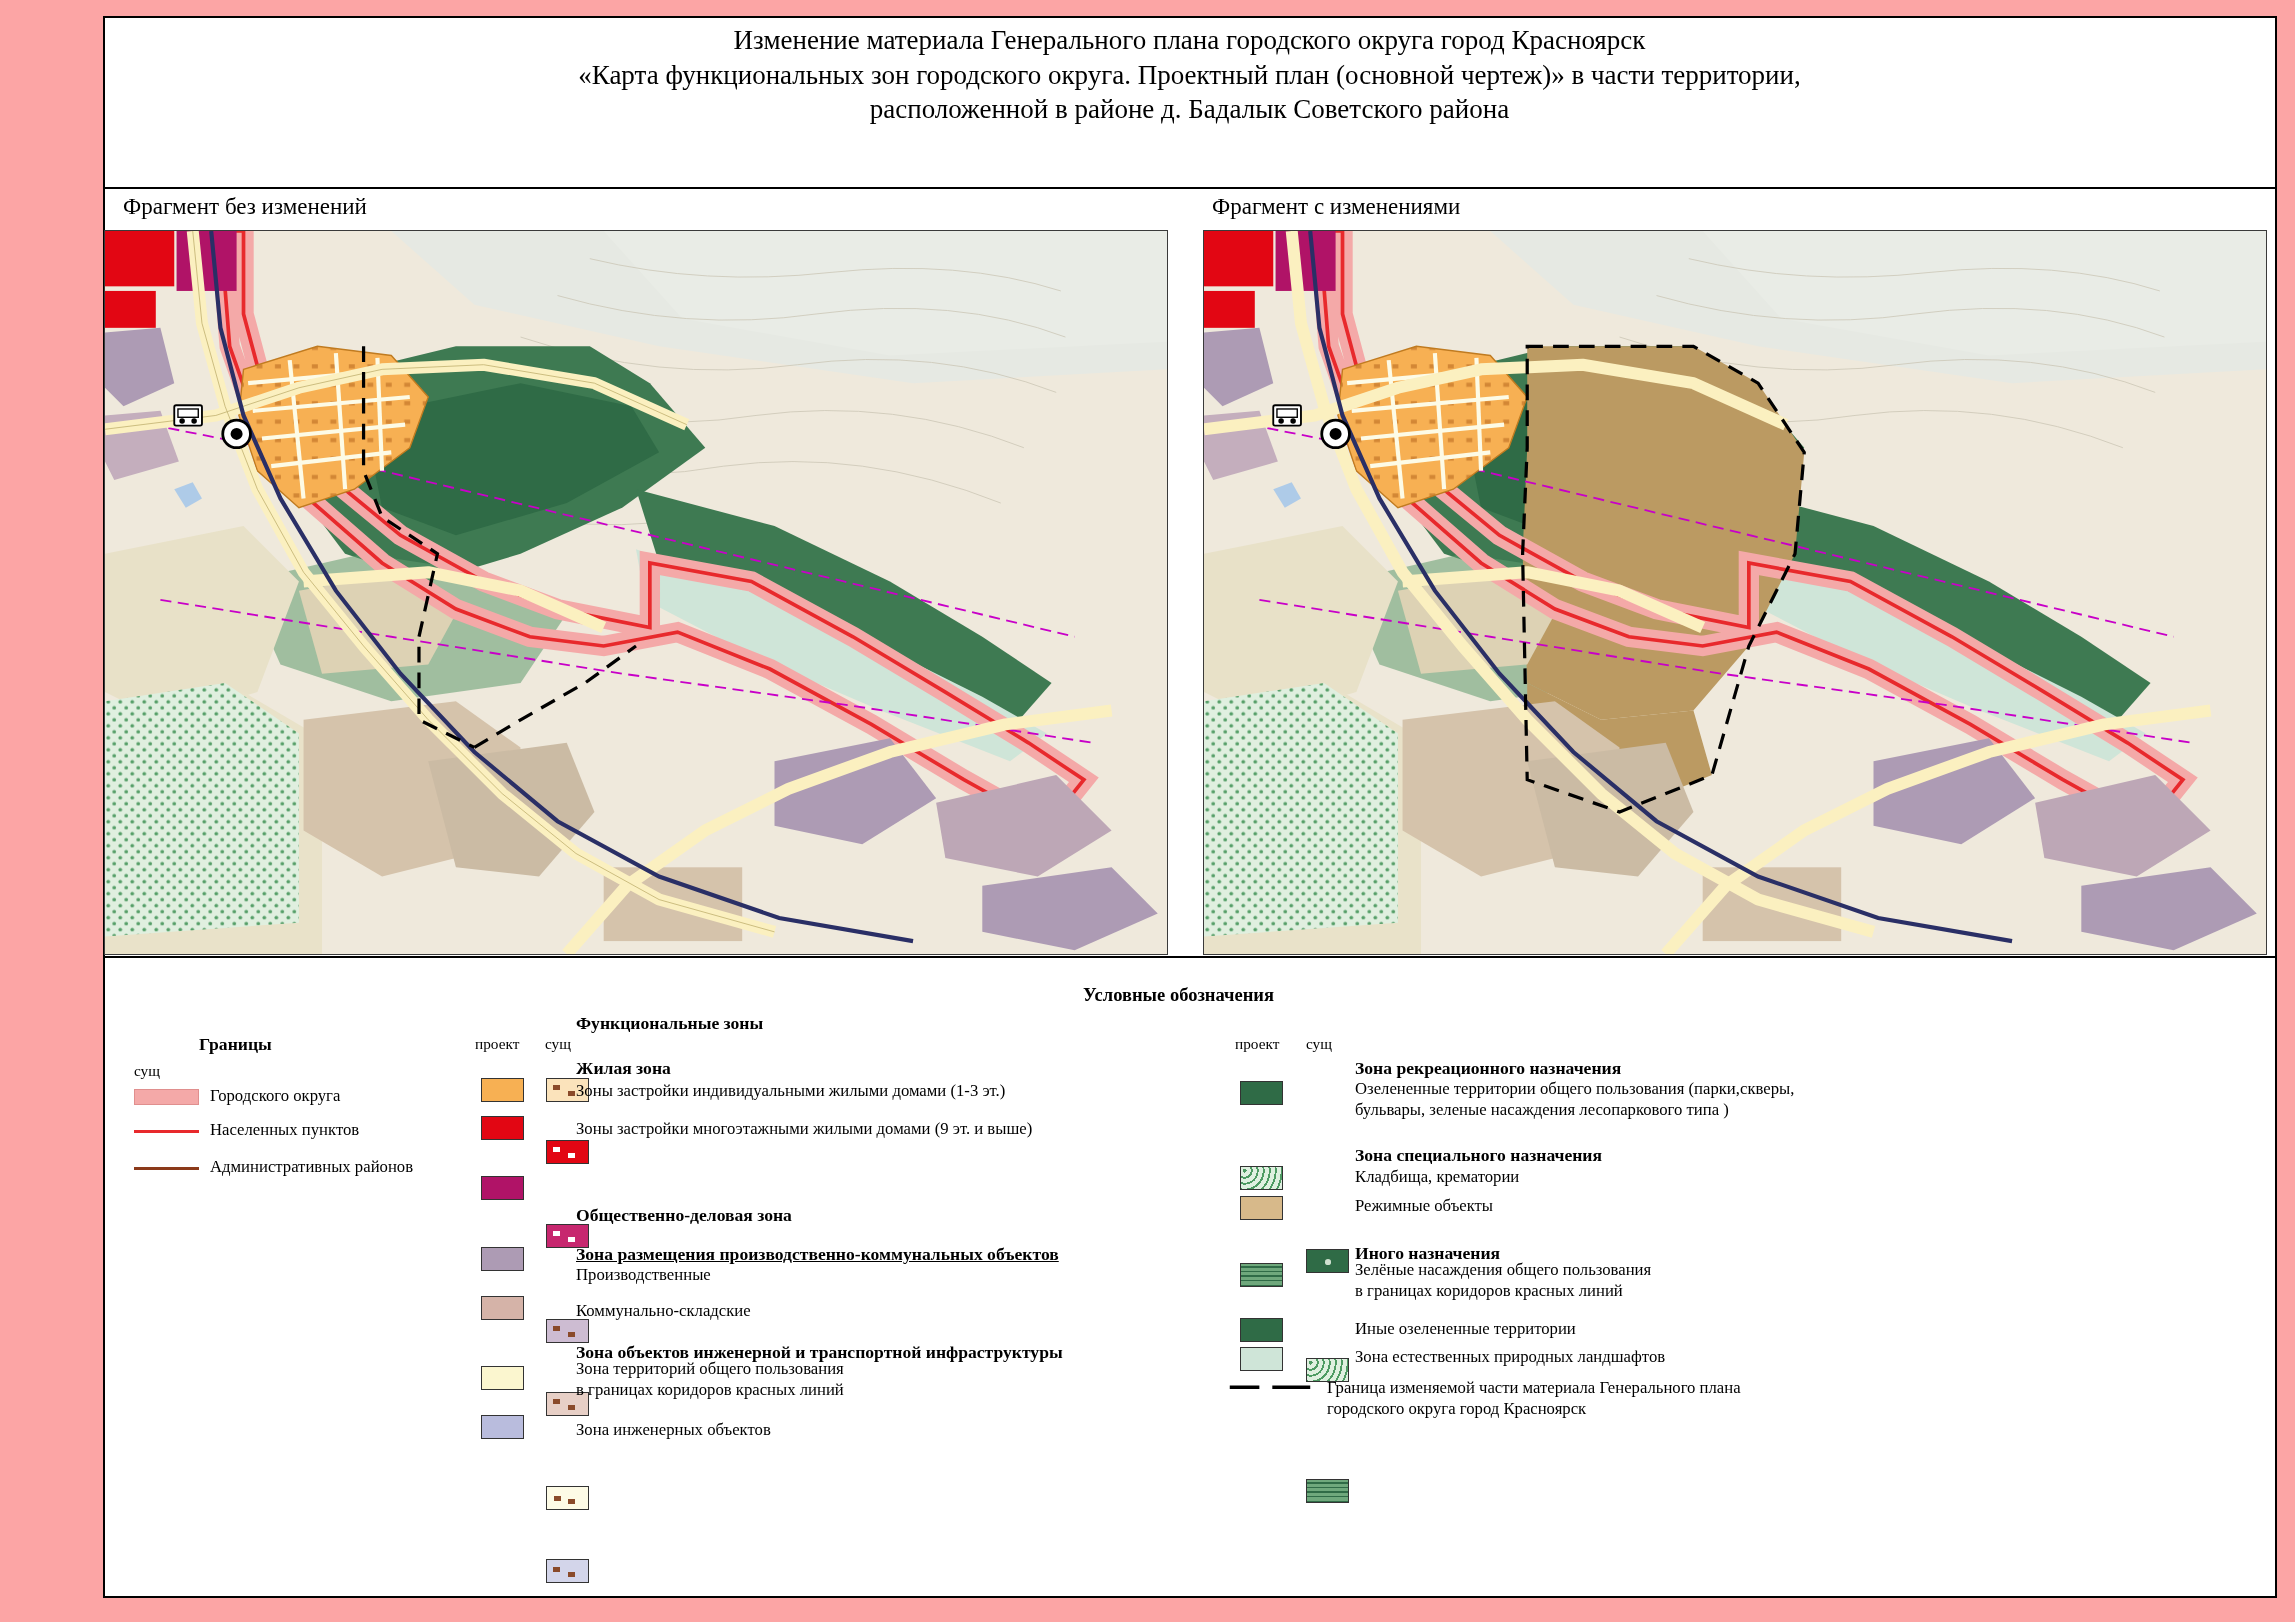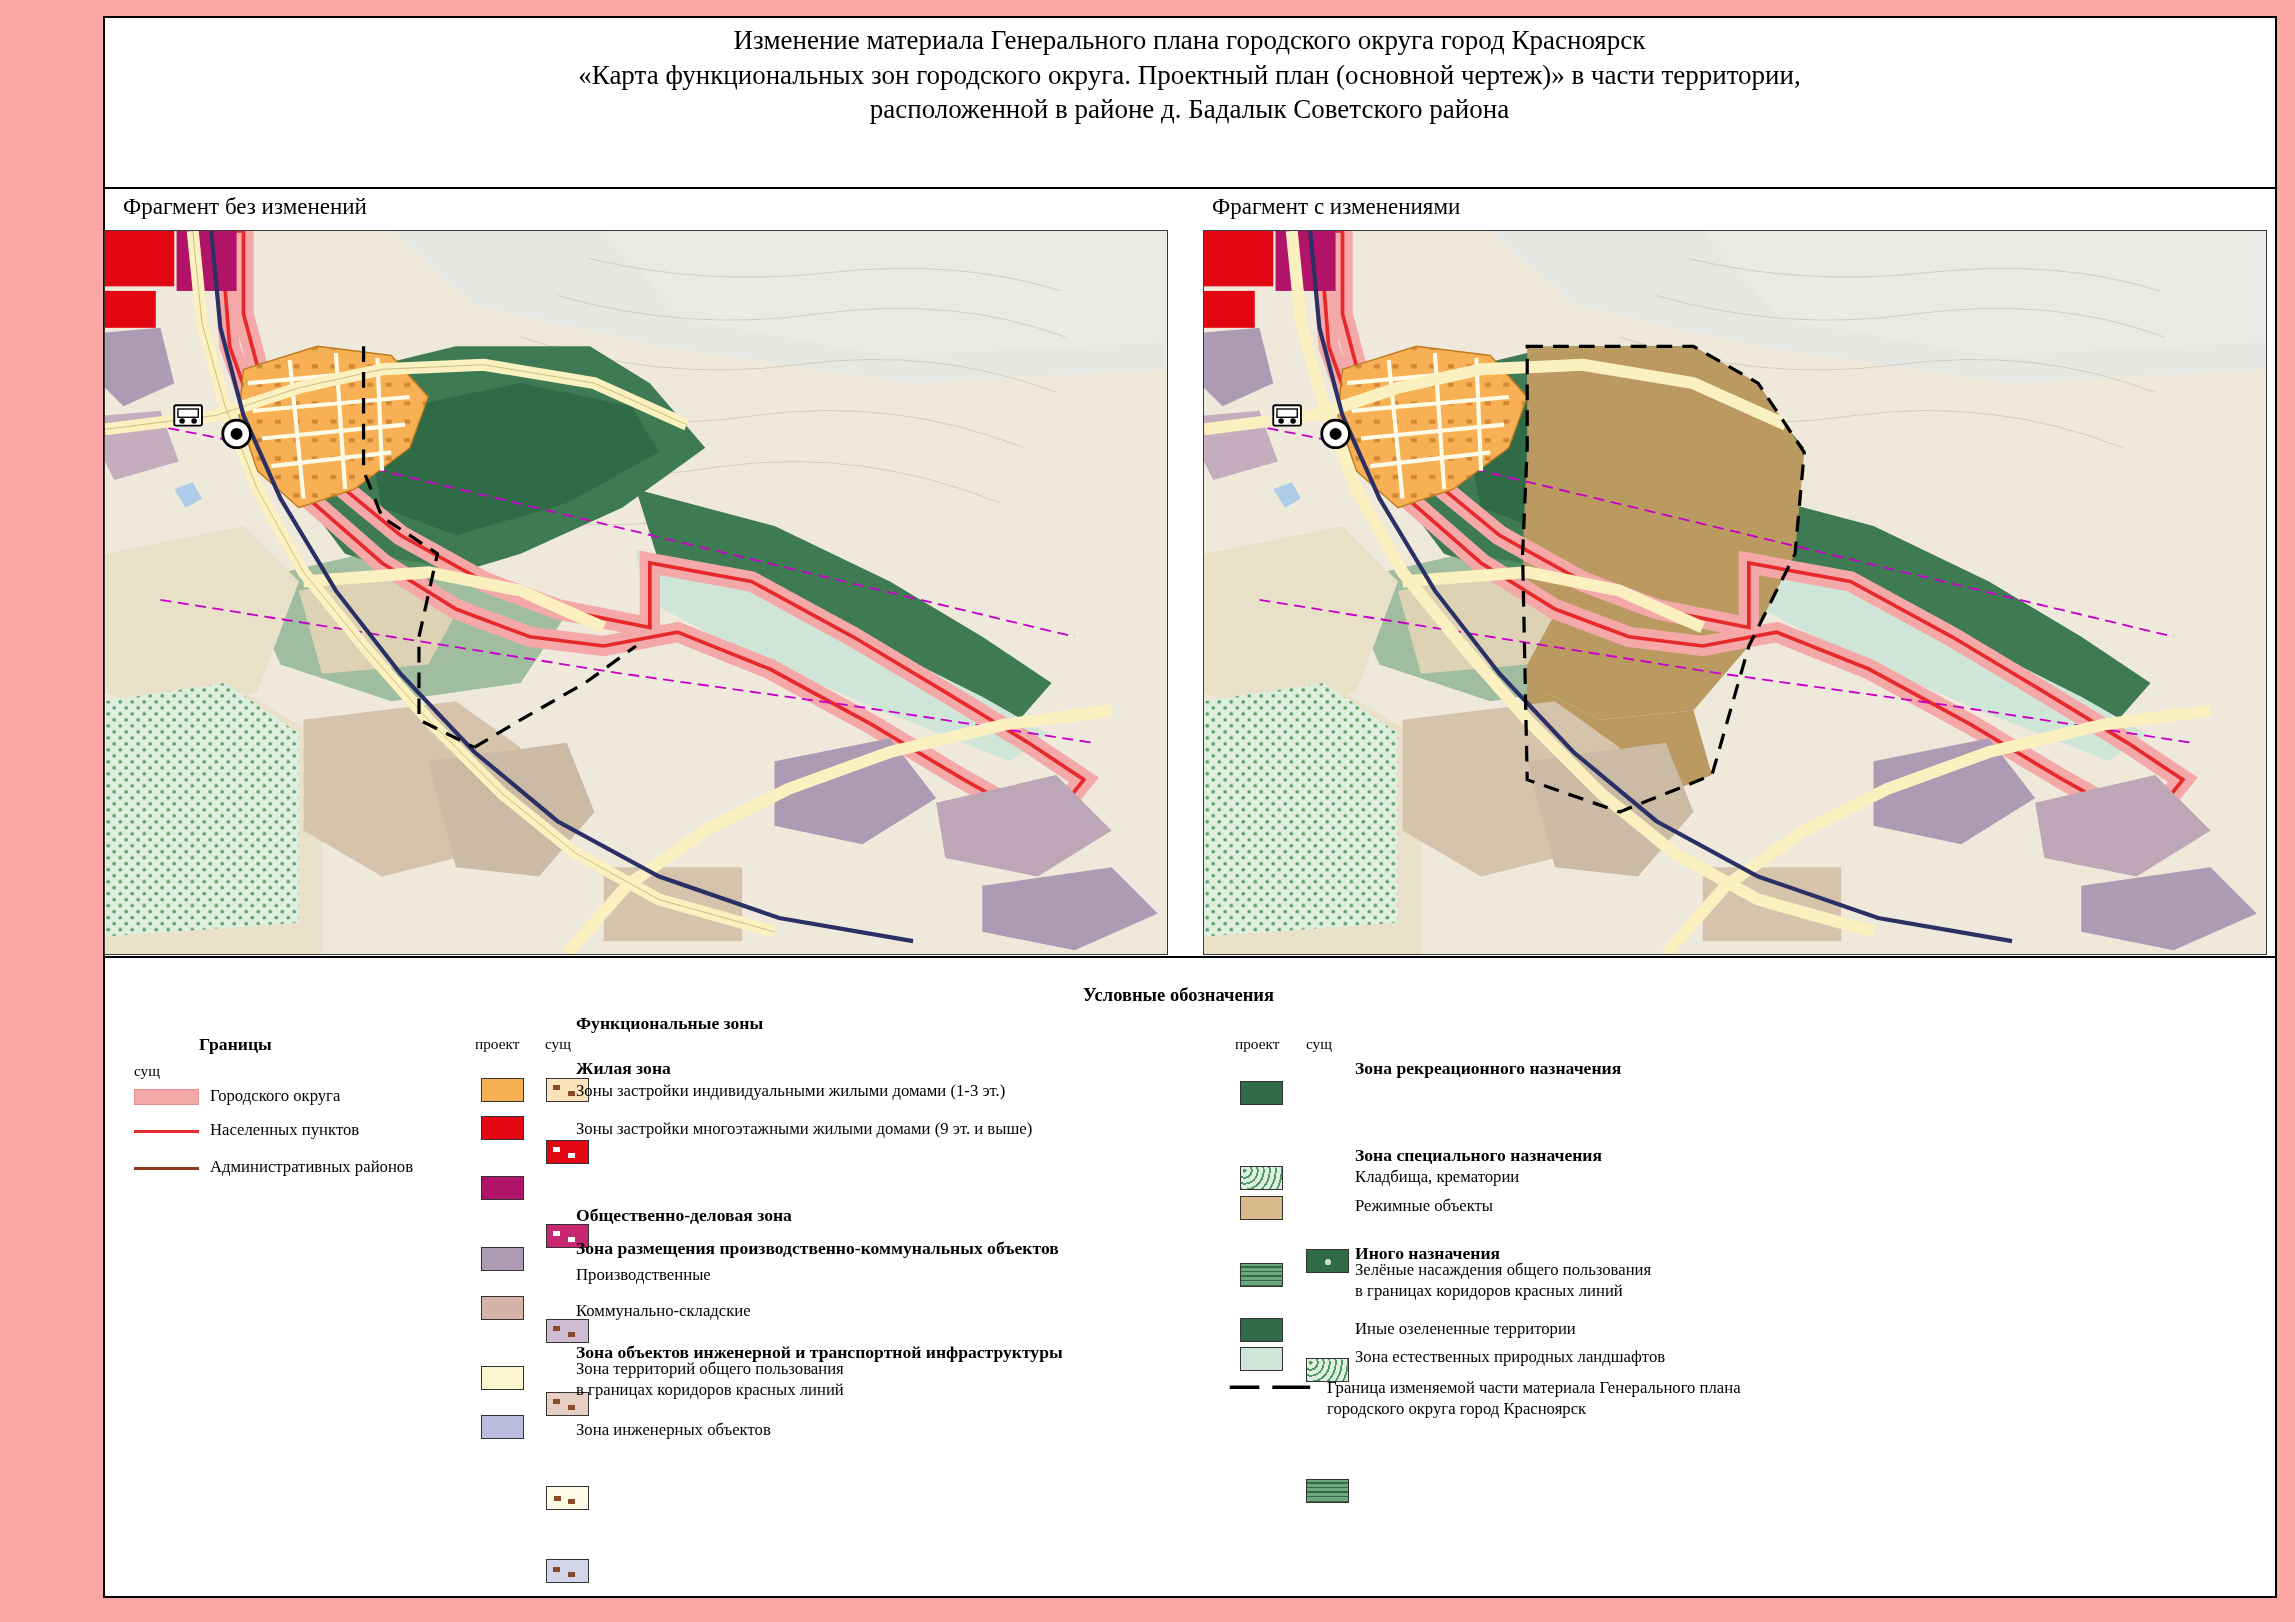--- a/index.html
+++ b/index.html
@@ -350,21 +350,21 @@
     </div>
     <div class="lg-sub" style="left:470px; top:106px;">Зоны застройки многоэтажными жилыми домами  (9 эт. и выше)</div>
 
     <div class="lg-head" style="left:470px; top:147px;margin-top:45px;">Общественно-деловая зона</div>
     <div class="sw sw-proj" style="left:375px; top:163px; width:43px; height:24px; background:#b01367;"></div>
     <div class="sw sw-exist" style="left:440px; top:163px; width:43px; height:24px; background:#c7276f;">
       <span class="tick-mark" style="left:5.6px; top:5.6px; width:7.4px; height:5.1px; background:#ffffff;"></span>
       <span class="tick-mark" style="left:21px; top:12px; width:7.4px; height:5.1px; background:#ffffff;"></span>
     </div>
 
-    <div class="lg-head" style="left:470px; top:225px;">Зона размещения производственно-коммунальных объектов</div>
+    <div class="lg-head" style="left:470px; top:231px;text-decoration:underline;">Зона размещения производственно-коммунальных объектов</div>
     <div class="sw sw-proj" style="left:375px; top:234px; width:43px; height:24px; background:#ad9bb4;"></div>
     <div class="sw sw-exist" style="left:440px; top:234px; width:43px; height:24px; background:#cdbcd2;">
       <span class="tick-mark" style="left:5.6px; top:5.6px; width:7.4px; height:5.1px;"></span>
       <span class="tick-mark" style="left:21px; top:12px; width:7.4px; height:5.1px;"></span>
     </div>
     <div class="lg-sub" style="left:470px; top:252px;">Производственные</div>
 
     <div class="sw sw-proj" style="left:375px; top:283px; width:43px; height:24px; background:#d5b3a8;"></div>
     <div class="sw sw-exist" style="left:440px; top:283px; width:43px; height:24px; background:#e7cfc6;">
       <span class="tick-mark" style="left:5.6px; top:5.6px; width:7.4px; height:5.1px;"></span>
@@ -389,20 +389,22 @@
     <div class="lg-sub" style="left:470px; top:407px;">Зона инженерных объектов</div>
 
     <div class="lg-small" style="left:1129px; top:22px;">проект</div>
     <div class="lg-small" style="left:1200px; top:22px;">сущ</div>
 
     <div class="lg-head" style="left:1249px; top:45px;">Зона рекреационного назначения</div>
     <div class="sw sw-proj" style="left:1134px; top:68px; width:43px; height:24px; background:#2f6b46;"></div>
     <div class="sw sw-exist" style="left:1200px; top:68px; width:43px; height:24px; background:#2f6b46;">
       <span class="tick-mark" style="left:17.6px; top:9.3px; width:6.5px; height:5.6px; background:#cfe0cf; border-radius:50%;"></span>
     </div>
+    <div class="lg-sub" style="left:1249px; top:66px; white-space:pre-line;">Озелененные территории общего пользования (парки,скверы,
+бульвары, зеленые насаждения лесопаркового типа )</div>
 
     <div class="lg-head" style="left:1249px; top:132px;">Зона специального назначения</div>
     <div class="sw sw-proj" style="left:1134px; top:153px; width:43px; height:24px; background:
       repeating-radial-gradient(circle at 3.7px 3.7px, #4e9b63 0 1.9px, #dff0e0 1.9px 6px);"></div>
     <div class="sw sw-exist" style="left:1200px; top:153px; width:43px; height:24px; background:
       repeating-radial-gradient(circle at 3.7px 3.7px, #4e9b63 0 1.9px, #dff0e0 1.9px 6px);"></div>
     <div class="lg-sub" style="left:1249px; top:154px;">Кладбища, крематории</div>
 
     <div class="sw sw-proj" style="left:1134px; top:183px; width:43px; height:24px; background:#d7b98a;"></div>
     <div class="lg-sub" style="left:1249px; top:183px;">Режимные объекты</div>

